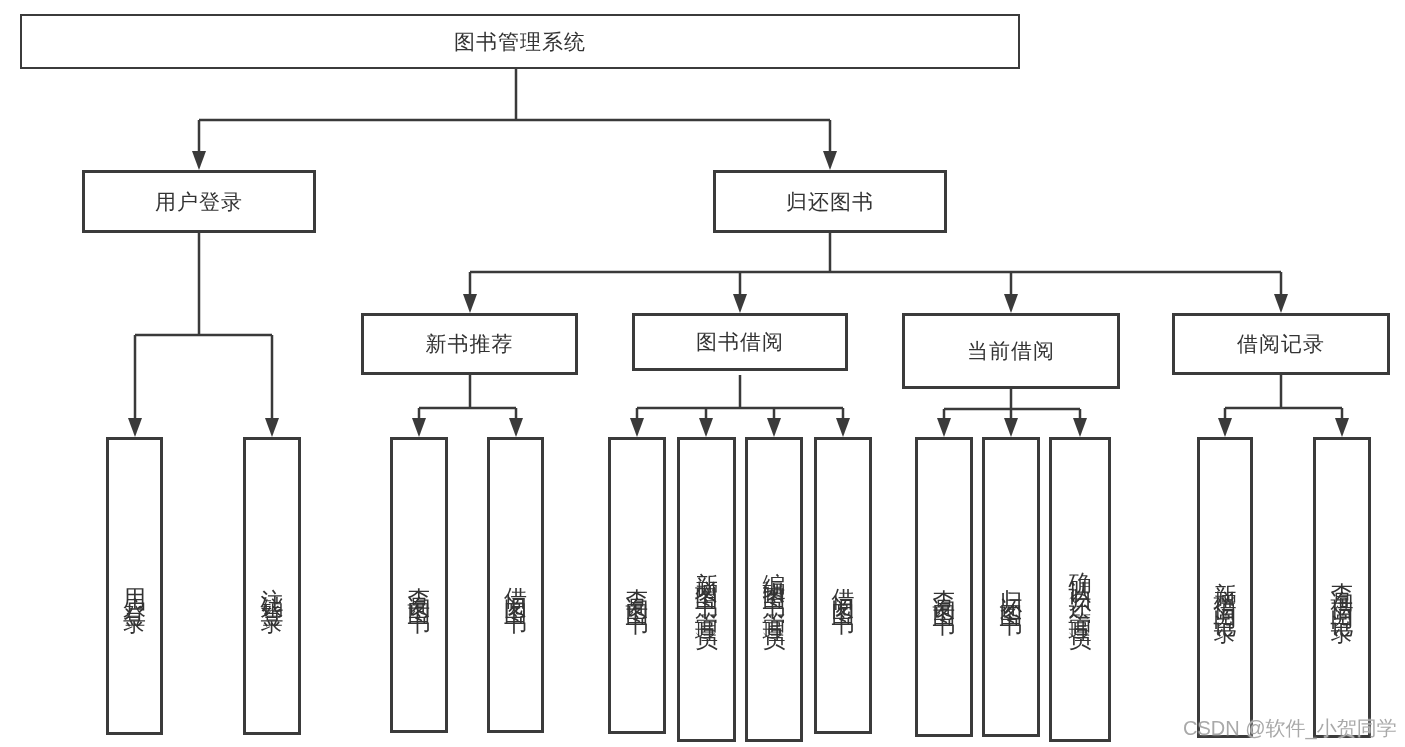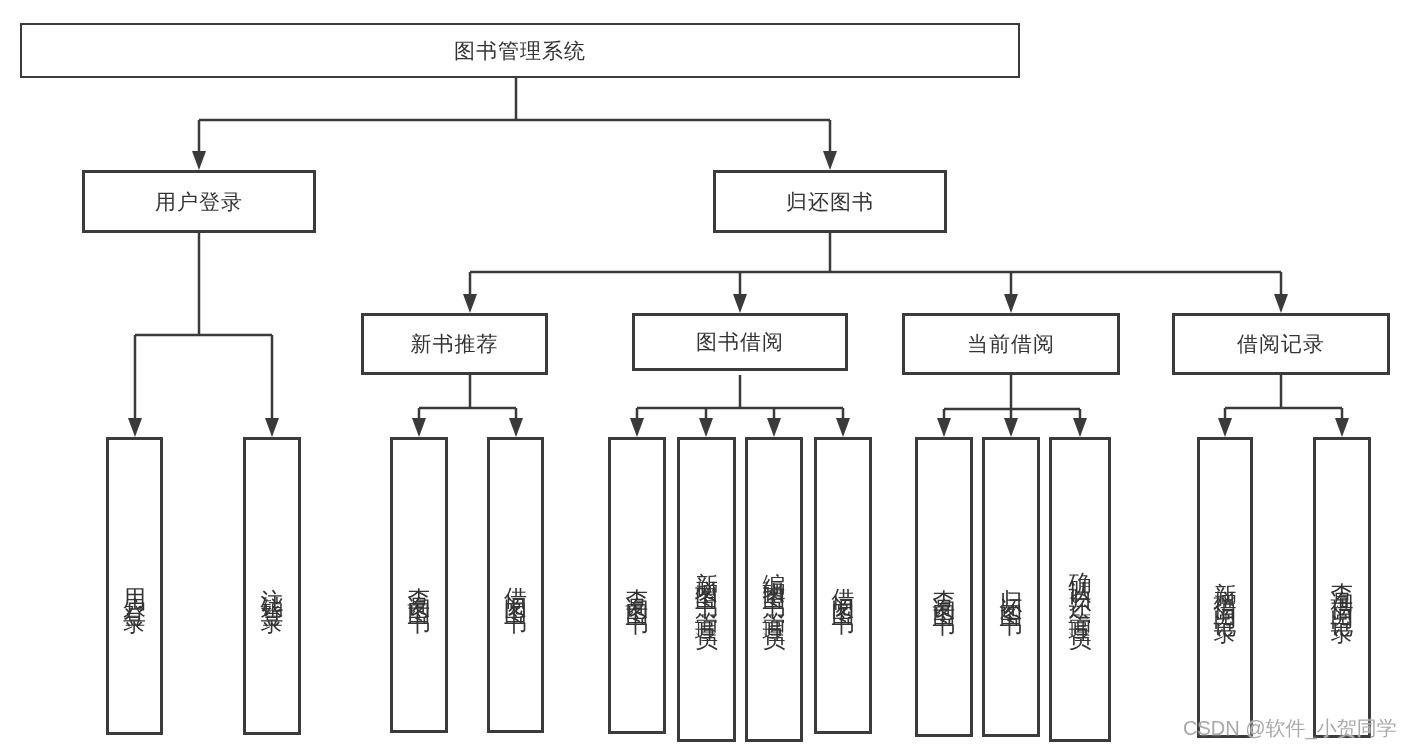--- a/index.html
+++ b/index.html
@@ -98,28 +98,28 @@
       <polygon points="767,418 781,418 774,437"></polygon>
       <polygon points="836,418 850,418 843,437"></polygon>
       <polygon points="937,418 951,418 944,437"></polygon>
       <polygon points="1004,418 1018,418 1011,437"></polygon>
       <polygon points="1073,418 1087,418 1080,437"></polygon>
       <polygon points="1218,418 1232,418 1225,437"></polygon>
       <polygon points="1335,418 1349,418 1342,437"></polygon>
     </g>
   </svg>
 
-  <div class="node hbox root" style="left:20px; top:23px; width:1000px; height:55px;">图书管理系统</div>
+  <div class="node hbox root" style="left:20px; top:14px; width:1000px; height:55px;">图书管理系统</div>
 
   <div class="node hbox" style="left:82px; top:170px; width:234px; height:63px;">用户登录</div>
   <div class="node hbox" style="left:713px; top:170px; width:234px; height:63px;">归还图书</div>
 
-  <div class="node hbox" style="left:361px; top:313px; width:187px; height:62px;">新书推荐</div>
+  <div class="node hbox" style="left:361px; top:313px; width:217px; height:62px;">新书推荐</div>
   <div class="node hbox" style="left:632px; top:313px; width:216px; height:58px;">图书借阅</div>
-  <div class="node hbox" style="left:902px; top:313px; width:218px; height:62px;">当前借阅</div>
+  <div class="node hbox" style="left:902px; top:313px; width:218px; height:76px;">当前借阅</div>
   <div class="node hbox" style="left:1172px; top:313px; width:218px; height:62px;">借阅记录</div>
 
   <div class="node vbox" style="left:106px; top:437px; width:57px; height:298px;">
     <span class="vtext">用户登录</span>
   </div>
   <div class="node vbox" style="left:243px; top:437px; width:58px; height:298px;">
     <span class="vtext">注销登录</span>
   </div>
 
   <div class="node vbox" style="left:390px; top:437px; width:58px; height:296px;">

